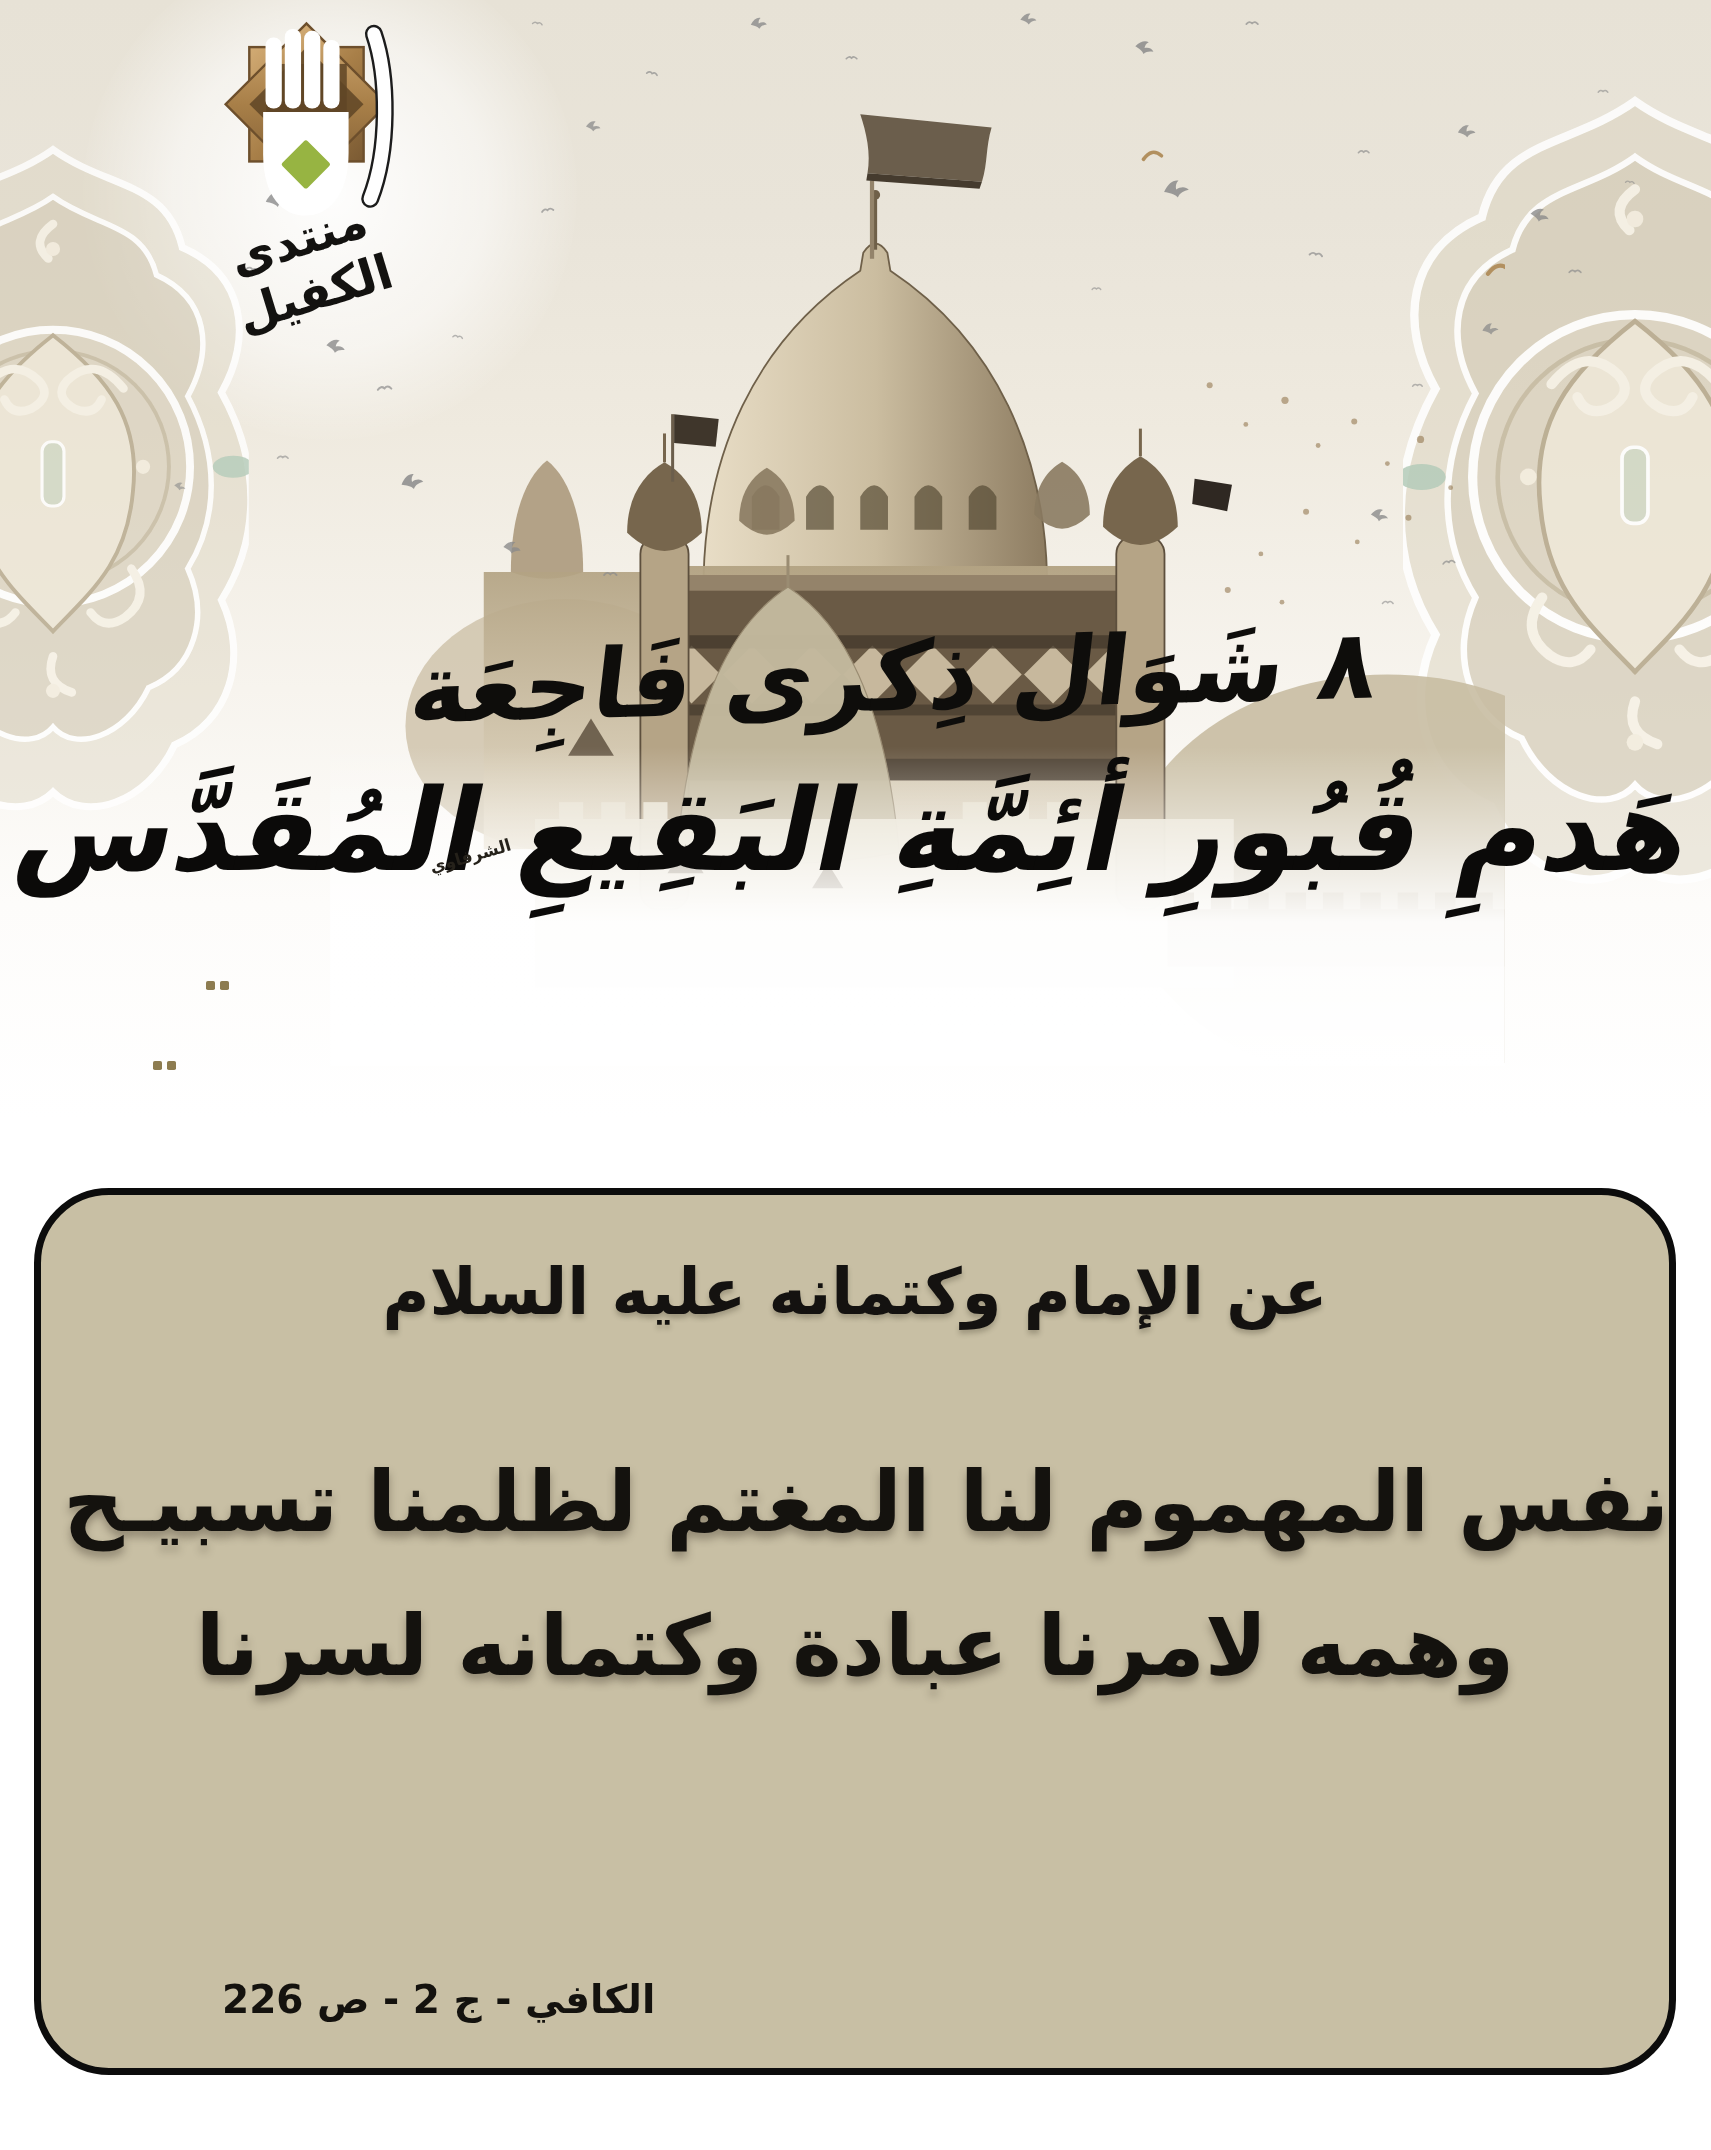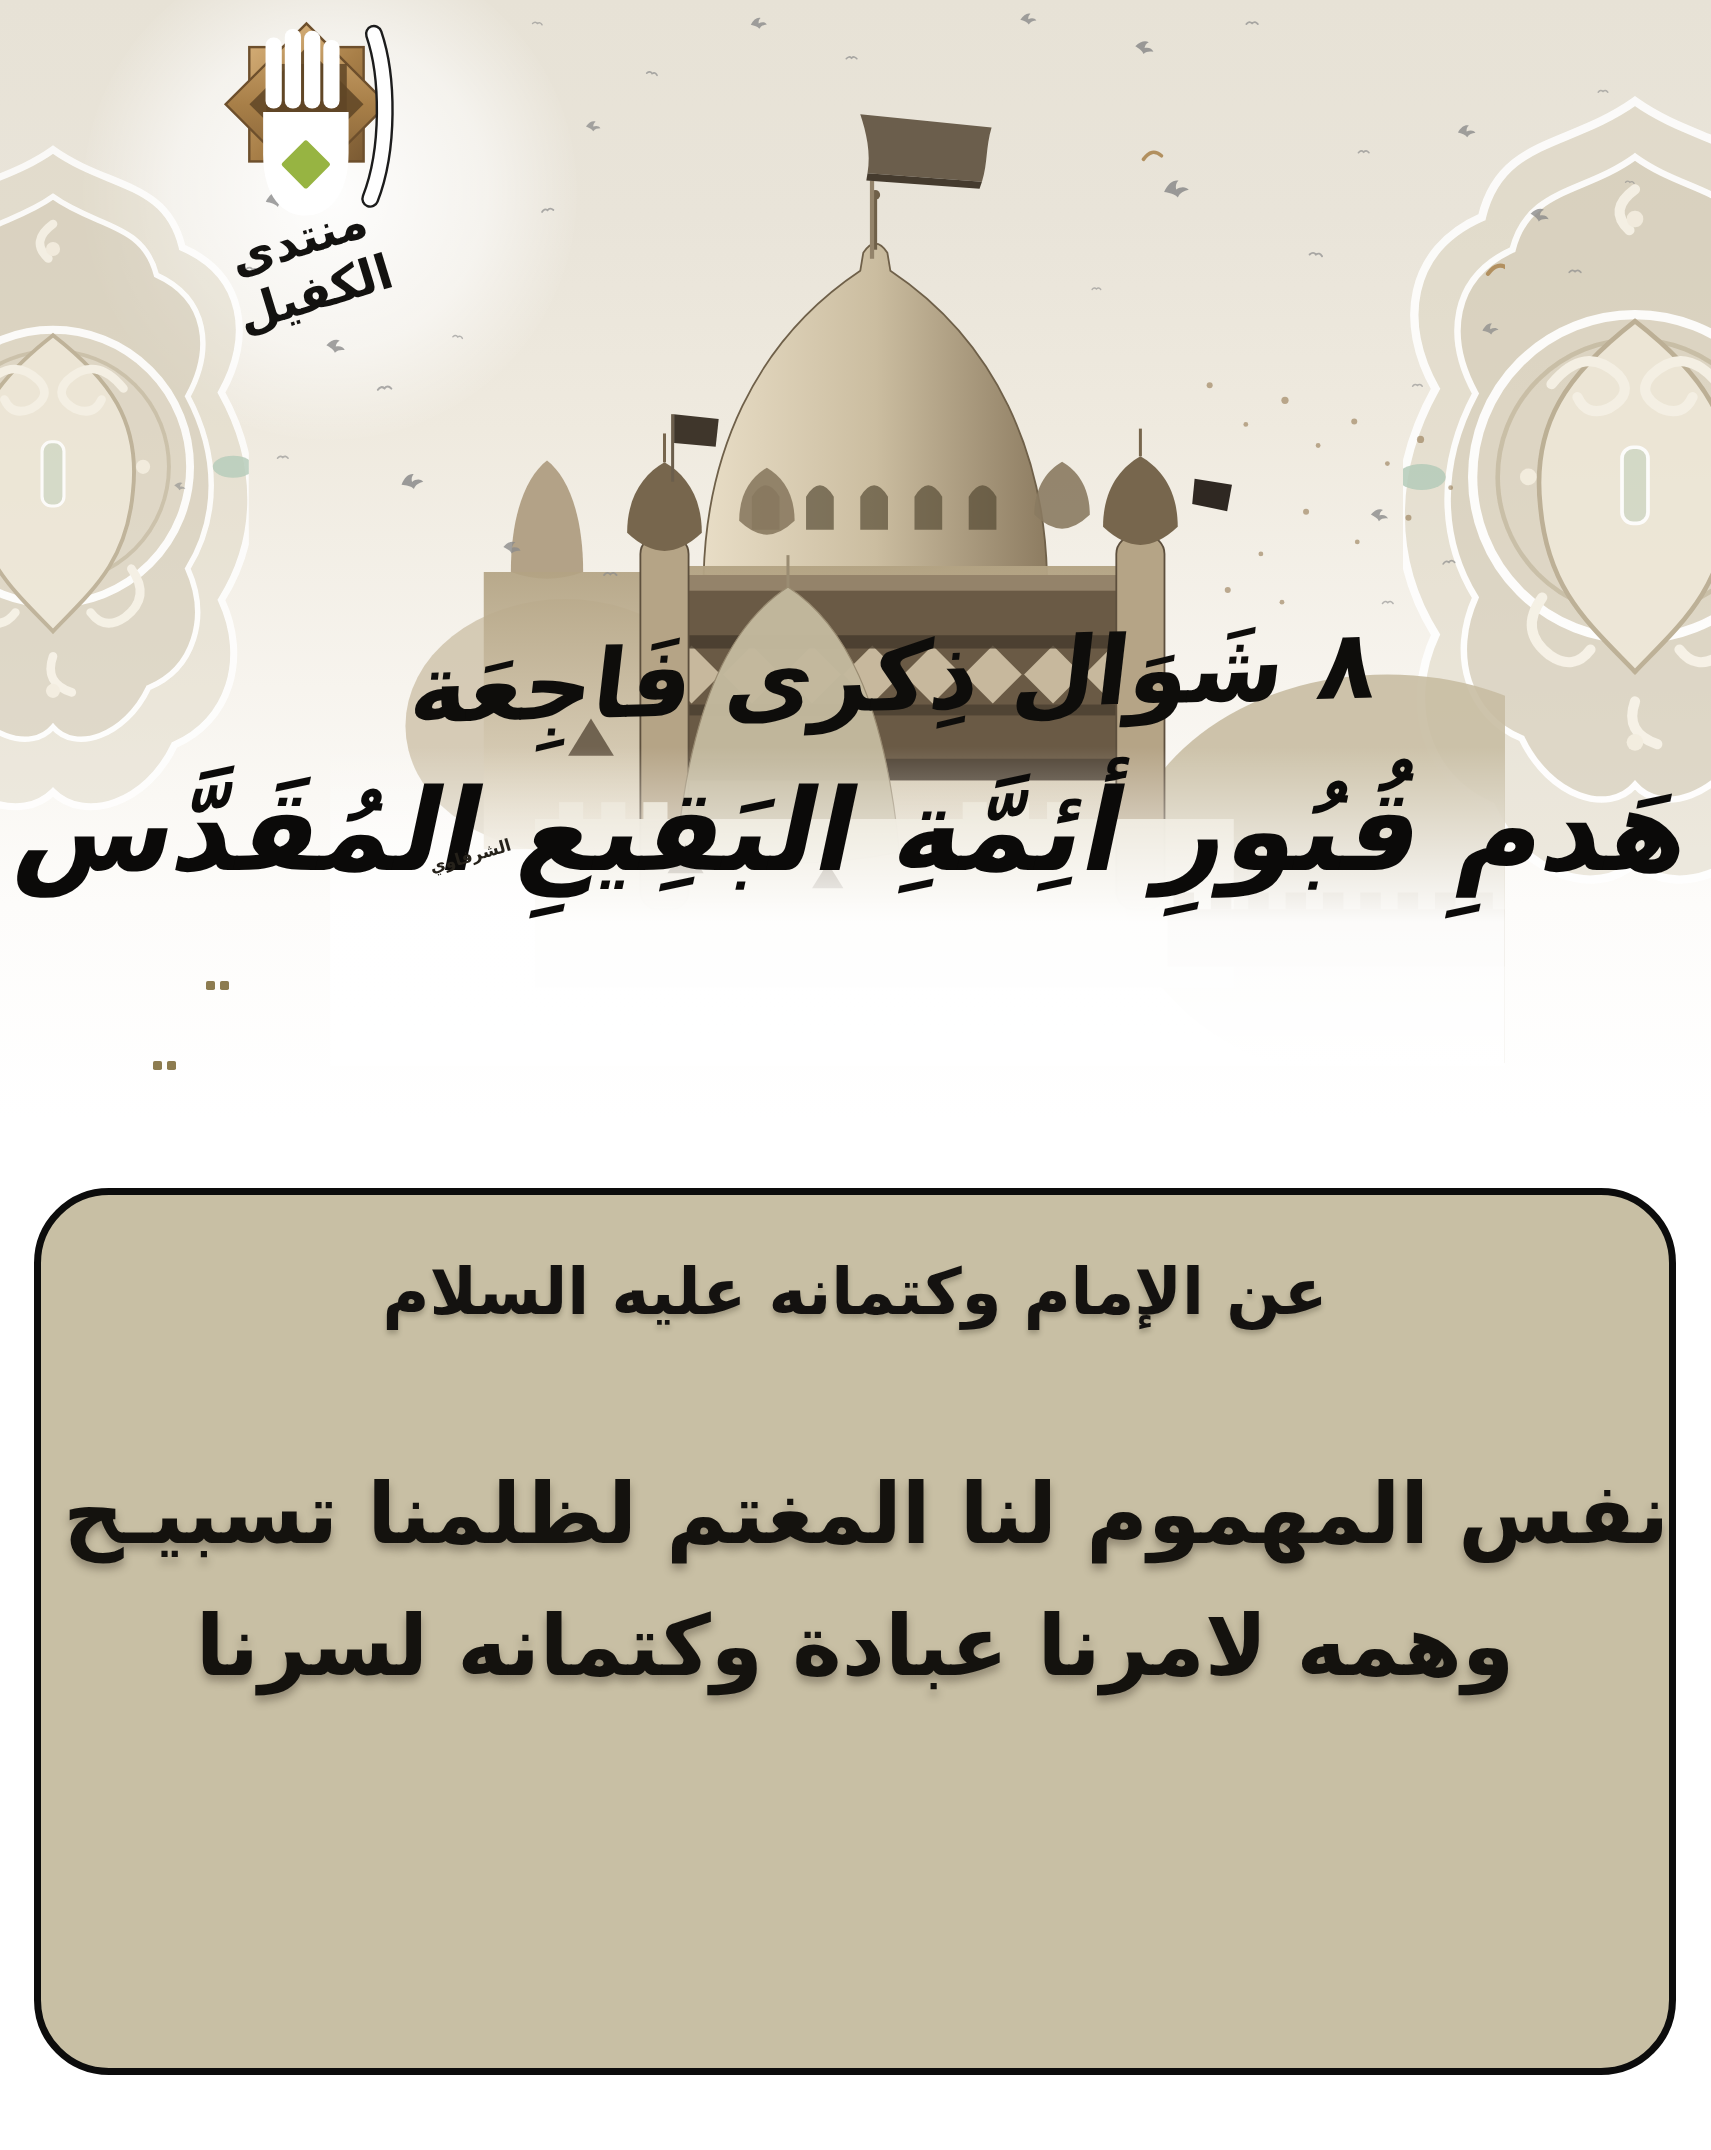--- a/index.html
+++ b/index.html
@@ -49,21 +49,21 @@
   .qheader{
     position:absolute;left:0;right:0;top:60px;text-align:center;
     font-size:64px;font-weight:bold;color:#141210;direction:rtl;
     text-shadow:0 3.6px 4.8px rgba(45,38,25,.25);
   }
   .qline{
     position:absolute;left:0;right:0;text-align:center;white-space:nowrap;
     font-size:84px;font-weight:bold;color:#14120e;direction:rtl;
     text-shadow:0 6px 8.4px rgba(45,38,25,.35);
   }
-  .ql1{top:270px;padding-left:40px;}
+  .ql1{top:258px;padding-left:40px;}
   .ql2{top:402px;}
   .ql3{top:574px;}
   .qsource{
     position:absolute;left:181px;top:782px;
     font-size:39px;font-weight:bold;color:#14120e;direction:rtl;
   }
 </style>
 </head>
 <body>
 
@@ -316,16 +316,17 @@
   <div class="title1">٨ شَوَال ذِكرى فَاجِعَة</div>
   <div class="title2">هَدمِ قُبُورِ أئِمَّةِ البَقِيعِ المُقَدَّس</div>
   <div class="signature">الشرفاوي</div>
   <div class="dotpair dp1"></div>
   <div class="dotpair dp2"></div>
 
   <div class="quote-box">
     <div class="qheader">عن الإمام وكتمانه عليه السلام</div>
     <div class="qline ql1">نفس المهموم لنا المغتم لظلمنا تسبيـح</div>
     <div class="qline ql2">وهمه لامرنا عبادة وكتمانه لسرنا</div>
+    <div class="qsource">الكافي - ج 2 - ص 226</div>
   </div>
 
 </div>
 
 
 </body></html>

